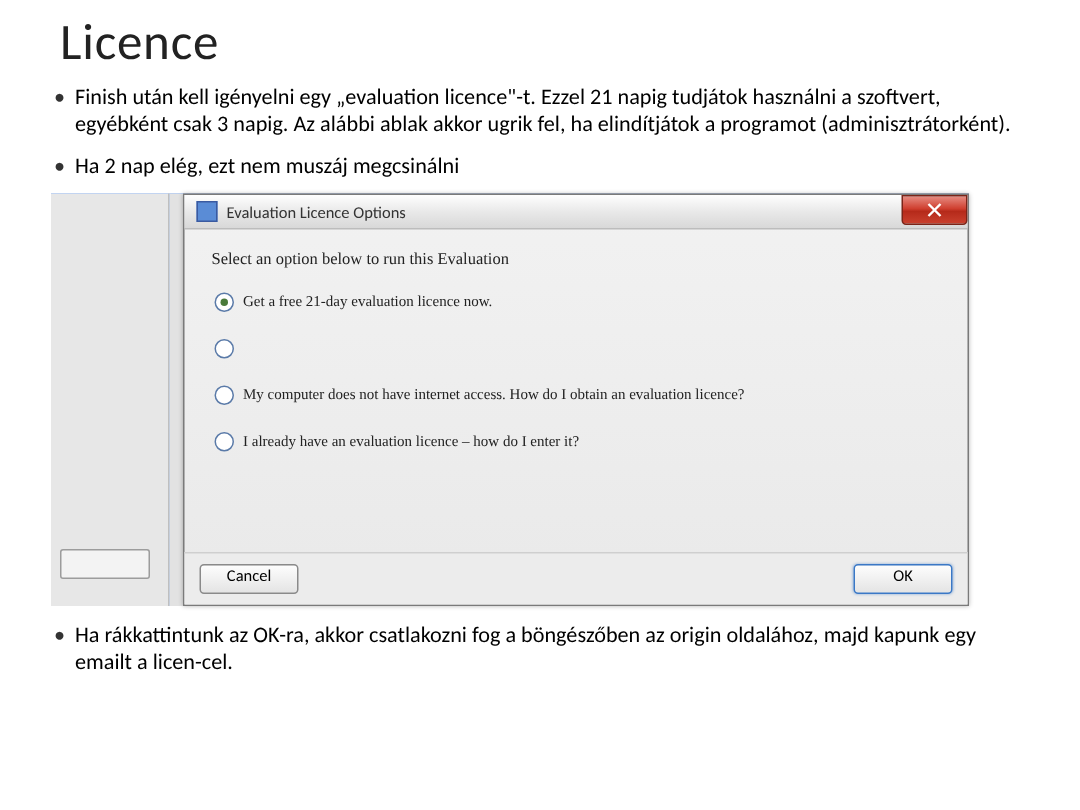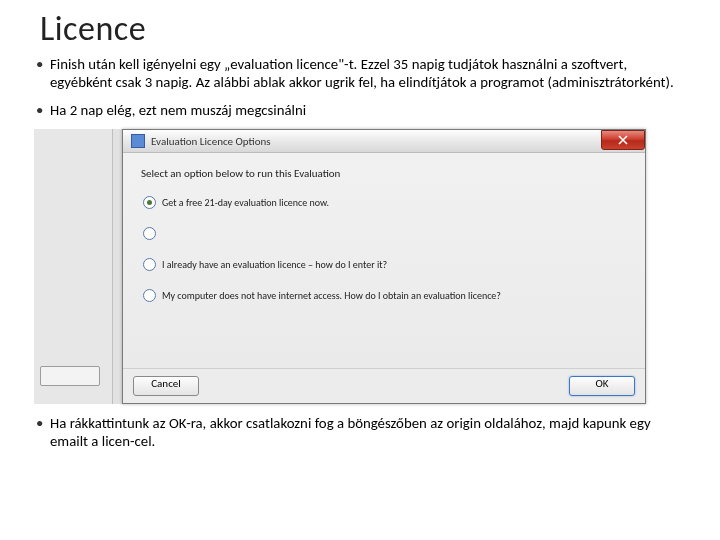--- a/index.html
+++ b/index.html
@@ -112,20 +112,21 @@
     align-items: center;
     justify-content: center;
   }
   .close-btn svg {
     width: 10px; height: 10px;
   }
   .dlg-body {
     padding: 14px 18px 0 18px;
     font-size: 11px;
     color: #222;
+    font-family: Liberation Serif, serif;
   }
   .dlg-prompt {
     margin-bottom: 12px;
   }
   .radio-row {
     display: flex;
     align-items: center;
     margin: 16px 0 18px 2px;
     font-size: 10px;
   }
@@ -178,21 +179,21 @@
 </head>
 <body>
 
 <div class="slide">
 
   <div class="title">Licence</div>
 
   <div class="bullets">
     <div class="bullet">
       <div class="dot">•</div>
-      <div class="txt">Finish után kell igényelni egy „evaluation licence"-t. Ezzel 35 napig tudjátok használni a szoftvert, egyébként csak 3 napig. Az alábbi ablak akkor ugrik fel, ha elindítjátok a programot (adminisztrátorként).</div>
+      <div class="txt">Finish után kell igényelni egy „evaluation licence"-t. Ezzel 21 napig tudjátok használni a szoftvert, egyébként csak 3 napig. Az alábbi ablak akkor ugrik fel, ha elindítjátok a programot (adminisztrátorként).</div>
     </div>
     <div class="bullet">
       <div class="dot">•</div>
       <div class="txt">Ha 2 nap elég, ezt nem muszáj megcsinálni</div>
     </div>
   </div>
 
   <div class="screenshot-wrap">
     <div class="bg-panel-left">
       <div class="bg-btn"></div>
@@ -215,25 +216,25 @@
 
         <div class="radio-row">
           <div class="radio selected"></div>
           <div>Get a free 21-day evaluation licence now.</div>
         </div>
         <div class="radio-row">
           <div class="radio"></div>
         </div>
         <div class="radio-row">
           <div class="radio"></div>
+          <div>My computer does not have internet access. How do I obtain an evaluation licence?</div>
+        </div>
+        <div class="radio-row">
+          <div class="radio"></div>
           <div>I already have an evaluation licence – how do I enter it?</div>
-        </div>
-        <div class="radio-row">
-          <div class="radio"></div>
-          <div>My computer does not have internet access. How do I obtain an evaluation licence?</div>
         </div>
       </div>
 
       <div class="dlg-footer">
         <div class="btn">
           <span>Cancel</span>
         </div>
         <div class="btn primary">
           <span>OK</span>
         </div>

